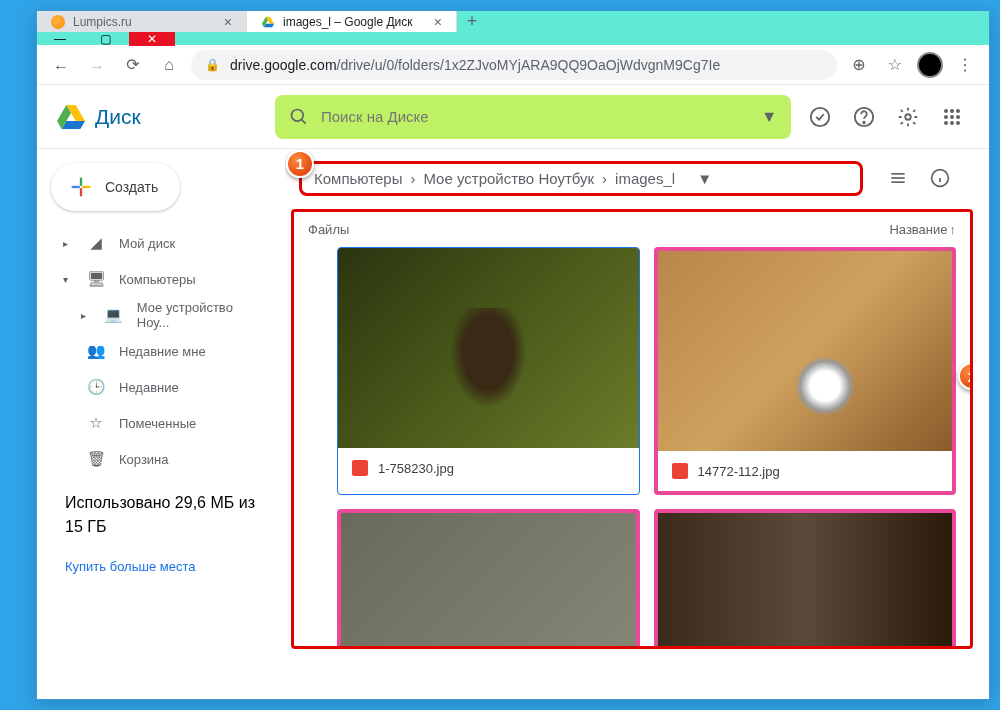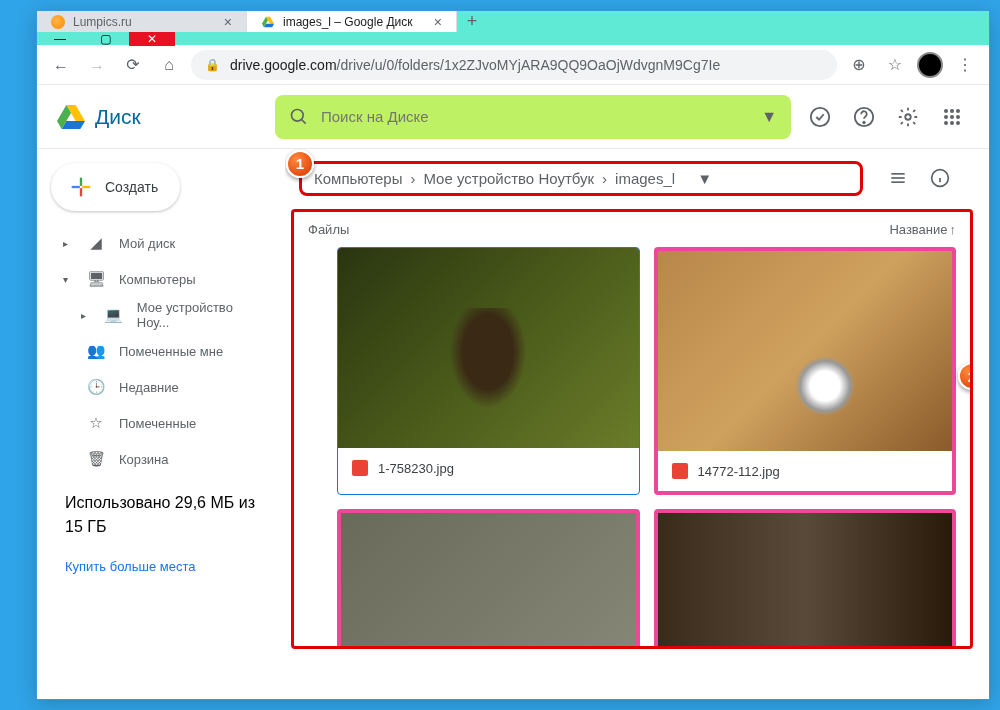--- a/index.html
+++ b/index.html
@@ -211,21 +211,21 @@
         <span>Компьютеры</span>
       </div>
       <div class="nav-item sub">
         <span class="chev">▸</span>
         <span class="nicon">💻</span>
         <span>Мое устройство Ноу...</span>
       </div>
       <div class="nav-item">
         <span class="chev"></span>
         <span class="nicon">👥</span>
-        <span>Помеченные мне</span>
+        <span>Недавние мне</span>
       </div>
       <div class="nav-item">
         <span class="chev"></span>
         <span class="nicon">🕒</span>
         <span>Недавние</span>
       </div>
       <div class="nav-item">
         <span class="chev"></span>
         <span class="nicon">☆</span>
         <span>Помеченные</span>

